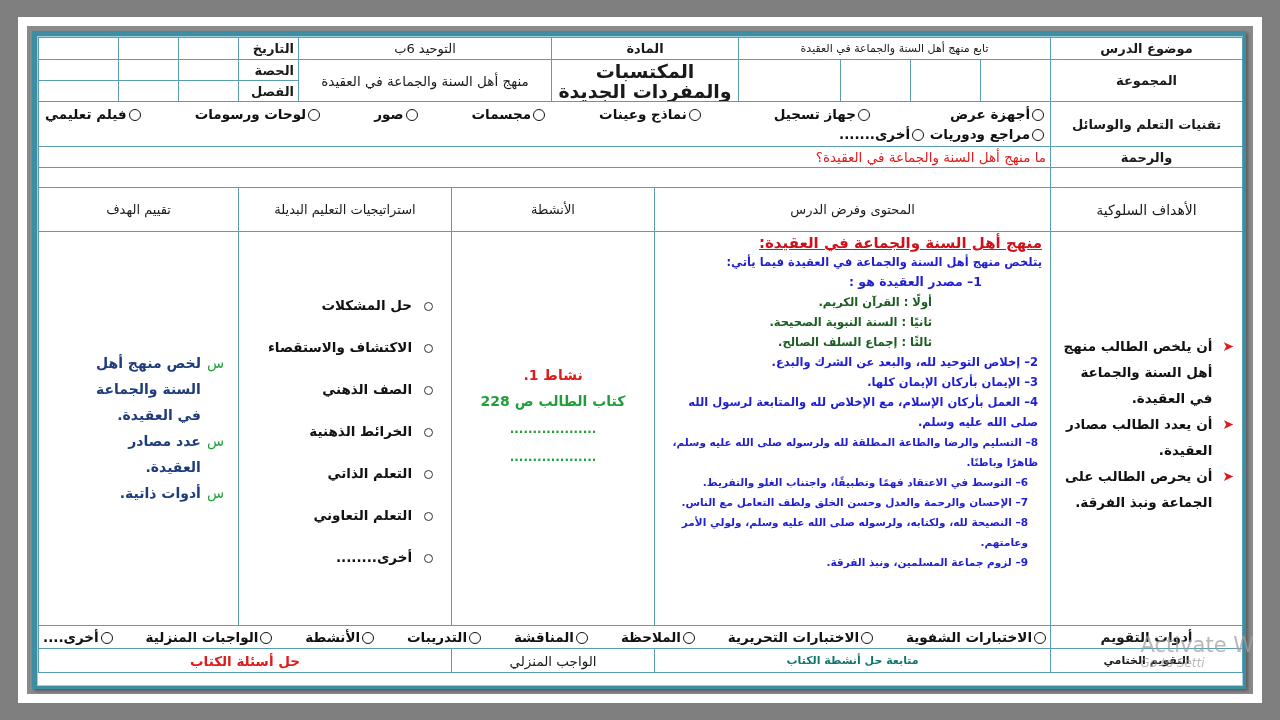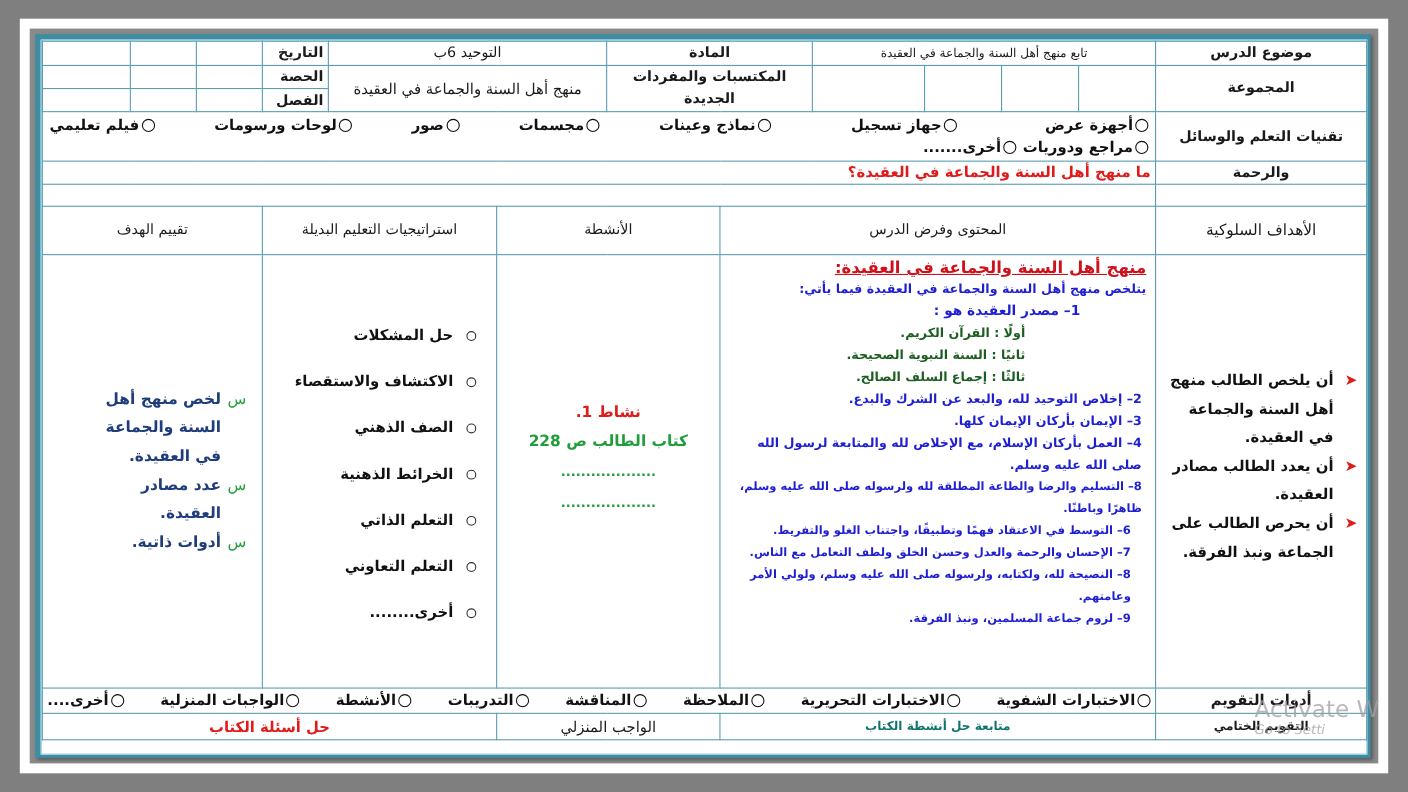--- a/index.html
+++ b/index.html
@@ -107,21 +107,21 @@
     <td></td>
     <td></td>
   </tr>
 
   <tr style="height:21px">
     <td rowspan="2" class="lbl">المجموعة</td>
     <td rowspan="2"></td>
     <td rowspan="2"></td>
     <td rowspan="2"></td>
     <td rowspan="2"></td>
-    <td colspan="2" rowspan="2" class="lbl" style="font-size:13px;line-height:20px">المكتسبات والمفردات الجديدة</td>
+    <td colspan="2" rowspan="2" class="lbl" style="font-size:19px;line-height:20px">المكتسبات والمفردات الجديدة</td>
     <td colspan="3" rowspan="2" class="center darkred" style="font-size:13.5px;line-height:20px">منهج أهل السنة والجماعة في العقيدة</td>
     <td class="lbl" style="text-align:right">الحصة</td>
     <td></td>
     <td></td>
     <td></td>
     <td></td>
   </tr>
 
   <tr style="height:21px">
     <td class="lbl" style="text-align:right">الفصل</td>
@@ -145,21 +145,21 @@
       </div>
       <div style="display:flex;align-items:center;height:20px">
         <span class="opt" style="width:120px"><span class="radio"></span><span>مراجع ودوريات</span></span>
         <span class="opt"><span class="radio"></span><span>أخرى.......</span></span>
       </div>
     </td>
   </tr>
 
   <tr style="height:21px">
     <td class="lbl">والرحمة</td>
-    <td colspan="13" style="color:#e01b1b;font-weight:bold;font-size:13.5px">ما منهج أهل السنة والجماعة في العقيدة؟</td>
+    <td colspan="13" style="color:#e01b1b;font-weight:normal;font-size:13.5px">ما منهج أهل السنة والجماعة في العقيدة؟</td>
   </tr>
 
   <tr style="height:20px">
     <td></td>
     <td colspan="13"></td>
   </tr>
 
   <tr style="height:44px">
     <td class="hdr" style="font-size:14px">الأهداف السلوكية</td>
     <td colspan="5" class="hdr">المحتوى وفرض الدرس</td>

